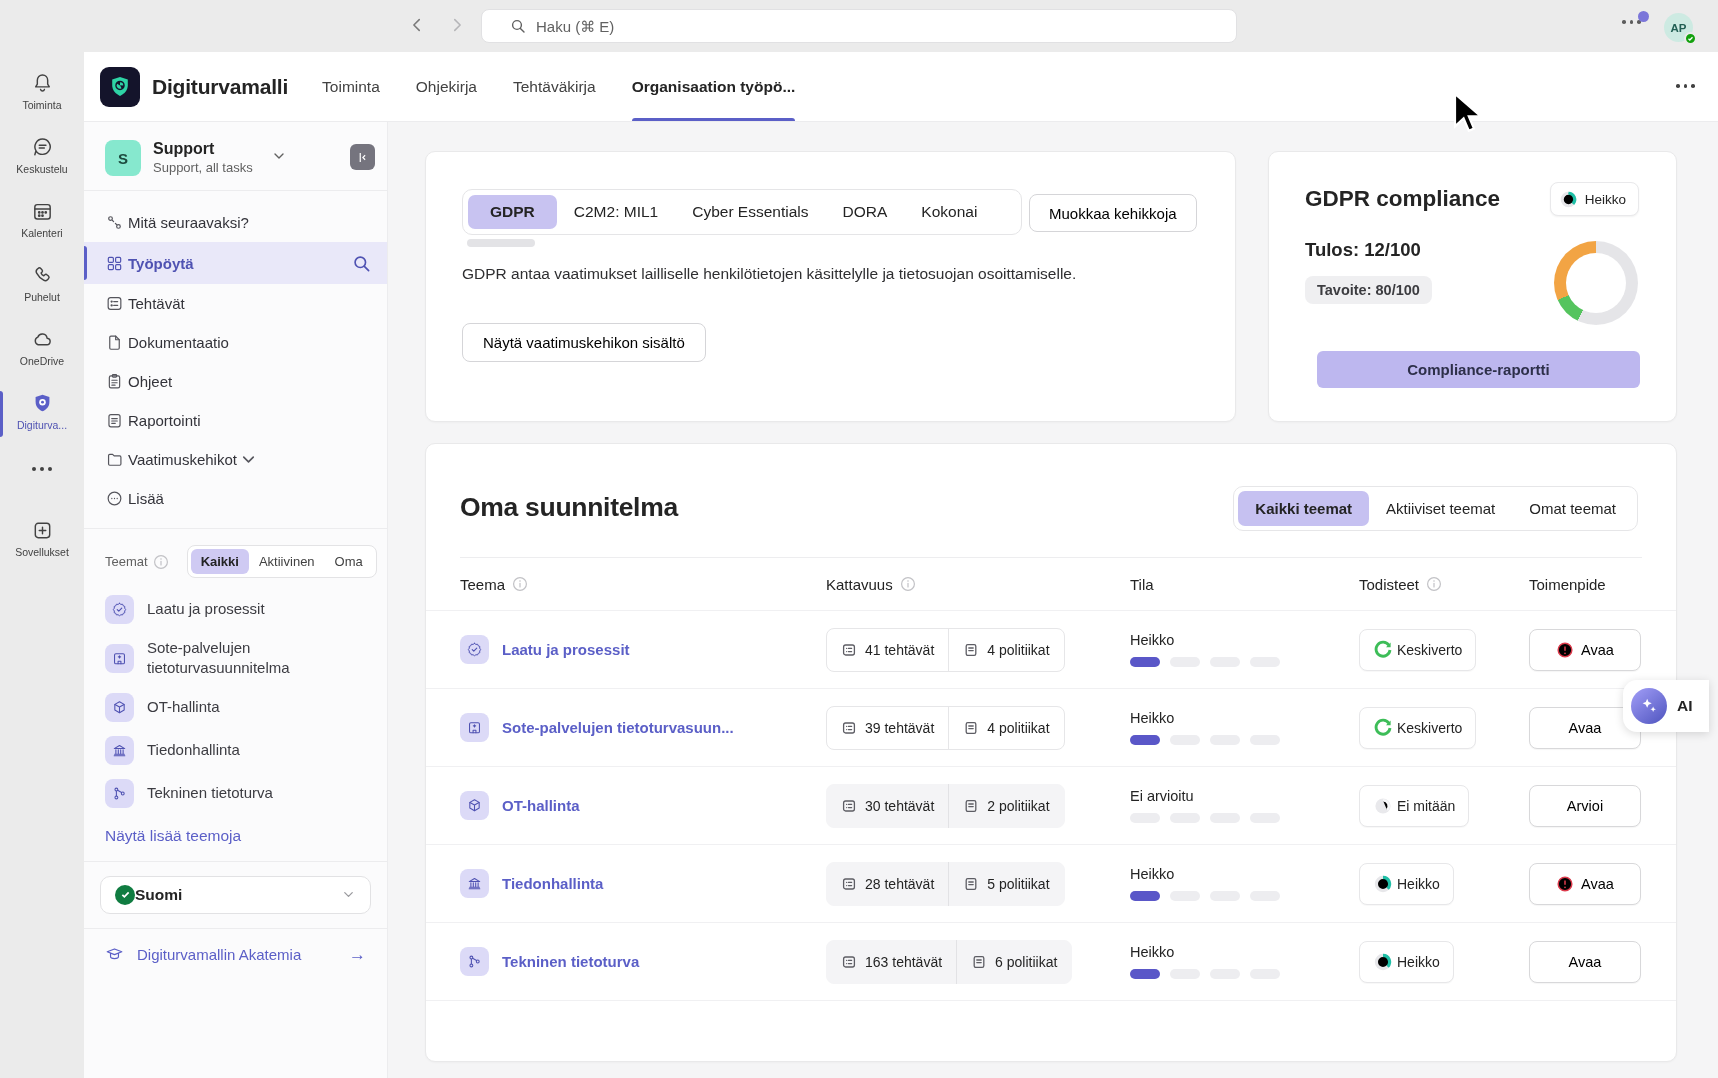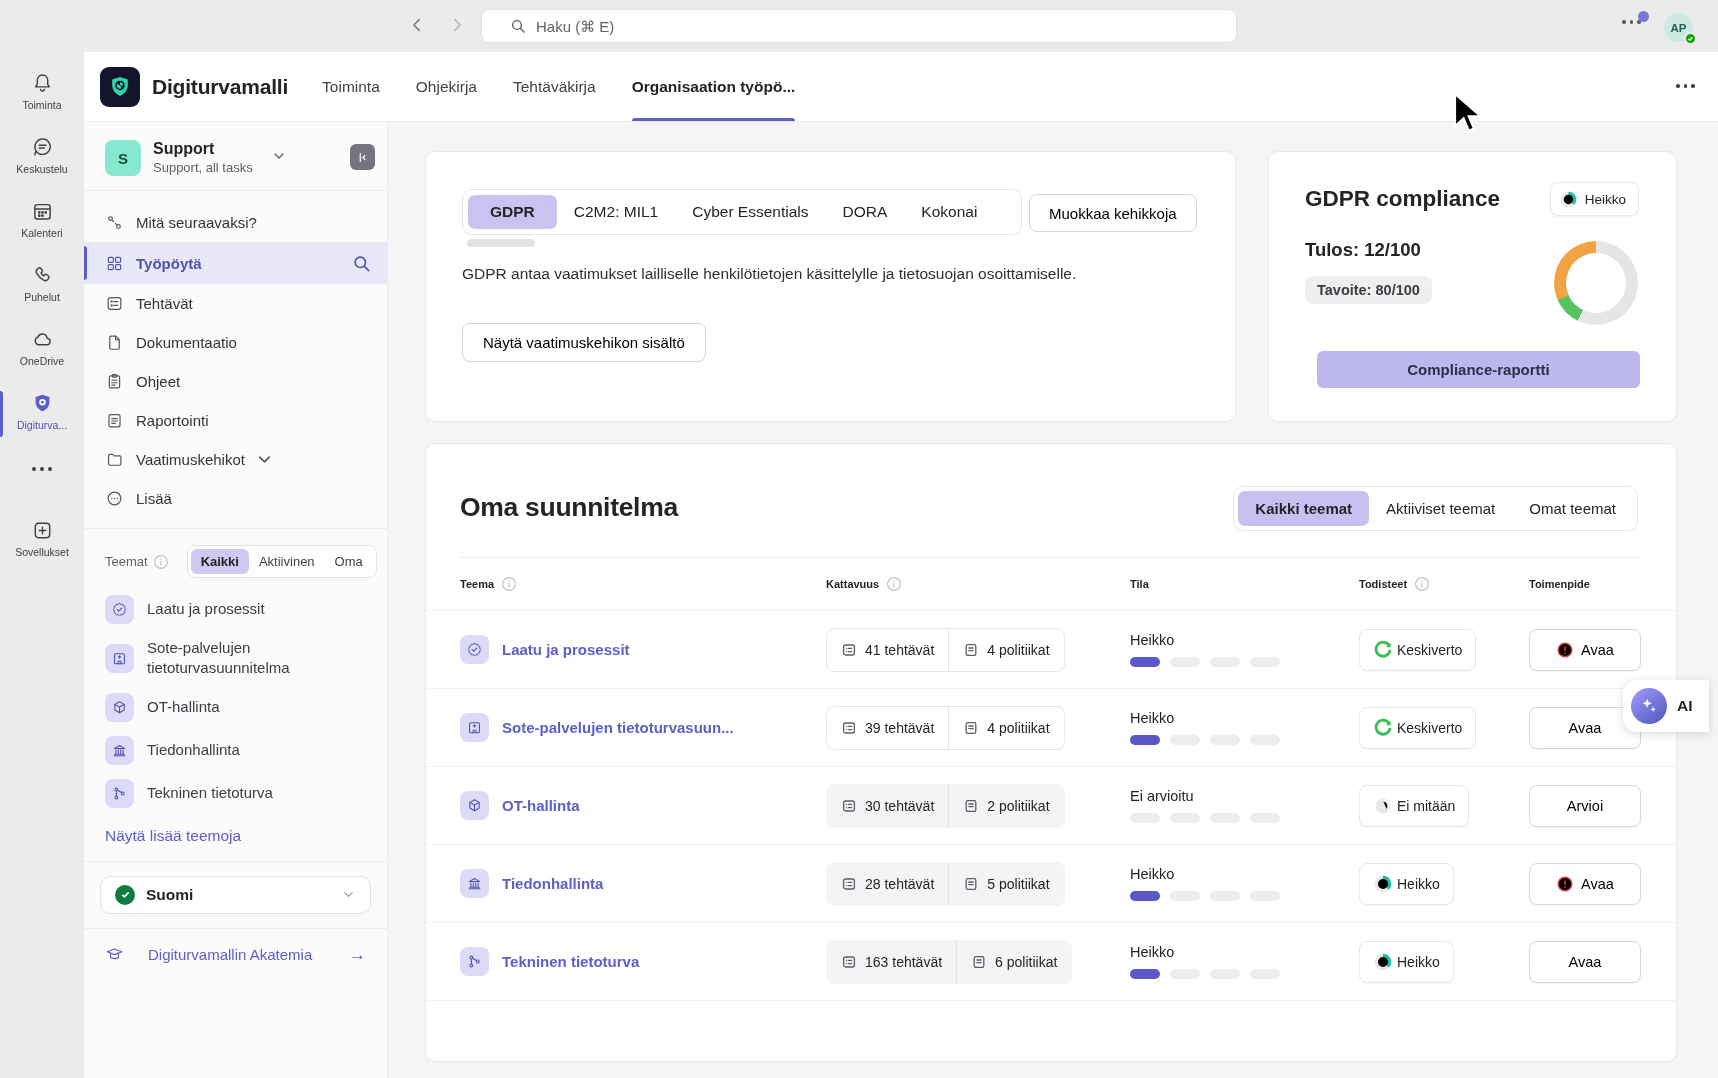--- a/index.html
+++ b/index.html
@@ -55,44 +55,44 @@
 .org{display:flex;align-items:flex-start;padding:18px 14px 14px 21px;position:relative}
 .org-avatar{width:36px;height:36px;border-radius:8px;background:#86e8ce;color:#1c4a3e;display:flex;align-items:center;justify-content:center;font-size:15px;font-weight:600}
 .org-meta{margin-left:12px}
 .org-name{font-size:16px;font-weight:bold}
 .org-sub{font-size:13px;color:#616161;margin-top:2px}
 .org-chv{width:16px;height:16px;color:#616161;margin:8px 0 0 18px}
 .collapse-btn{position:absolute;right:12px;top:22px;width:25px;height:26px;border-radius:6px;background:#75747e;display:flex;align-items:center;justify-content:center}
 .collapse-btn svg{width:15px;height:15px;stroke:#fff;stroke-width:1.6;fill:none}
 .sb-div{border-top:1px solid #ececee;margin:0}
 .menu{padding:12px 0 10px}
-.menu-item{position:relative;height:39px;display:flex;align-items:center;padding-left:21px;gap:12px;font-size:15px;color:#33333a}
+.menu-item{position:relative;height:39px;display:flex;align-items:center;padding-left:21px;gap:4px;font-size:15px;color:#33333a}
 .menu-item .ic{width:19px;height:19px;color:#55555c}
 .menu-item.active{background:#e9e8f9;color:#4f52b2;font-weight:600;height:42px}
 .menu-item.active .ic{color:#4f52b2}
 .menu-item.active .abar{position:absolute;left:0;top:4px;bottom:4px;width:3px;background:#5b5fc7;border-radius:0 3px 3px 0}
 .mi-search{position:absolute;right:16px;width:16px;height:16px;color:#616161}
 .mi-chv{width:14px;height:14px;color:#616161;margin-left:-2px}
 .themes-head{display:flex;align-items:center;padding:16px 10px 10px 21px;gap:8px}
 .themes-label{font-size:13px;color:#616161;display:flex;align-items:center;gap:5px}
 .seg{display:flex;background:#fff;border:1px solid #e3e3e5;border-radius:8px;padding:3px;margin-left:10px;overflow:hidden}
 .seg span{font-size:13px;padding:5px 10px;color:#424242;white-space:nowrap}
 .seg .on{background:#cfcaf3;border-radius:6px;font-weight:600;color:#242424}
 .theme-item{display:flex;align-items:center;padding:7px 14px 7px 21px;gap:13px;font-size:15px;color:#3c3c42}
 .chip{width:29px;height:29px;border-radius:8px;background:#dcdaf7;color:#4f52b2;display:flex;align-items:center;justify-content:center;flex-shrink:0}
 .chip .ic{width:17px;height:17px}
 .theme-item span{line-height:1.35}
 .show-more{font-size:15.5px;color:#5b5fc7;padding:12px 21px 16px}
 .lang-wrap{padding:14px 16px}
-.lang-box{height:38px;border:1px solid #e2e2e4;background:#fff;border-radius:10px;display:flex;align-items:center;padding:0 14px;gap:11px}
+.lang-box{height:38px;border:1px solid #e2e2e4;background:#fff;border-radius:10px;display:flex;align-items:center;padding:0 14px;}
 .lang-box b{font-size:15.5px;font-weight:600;flex:1}
 .lang-box .chev{width:15px;height:15px;color:#9a9a9e}
 .seal{width:20px;height:20px;border-radius:50%;background:#107c41;display:flex;align-items:center;justify-content:center}
 .seal svg{width:11px;height:11px;stroke:#fff;stroke-width:2.2;fill:none}
-.academy{display:flex;align-items:center;padding:16px 21px;gap:24px;color:#5b5fc7;font-size:15px}
+.academy{display:flex;align-items:center;padding:16px 21px;gap:13px;color:#5b5fc7;font-size:15px}
 .academy .ic{width:19px;height:19px}
 .academy .arrow{margin-left:auto;font-size:17px}
 
 
 .main{flex:1;background:#f5f5f6;padding:29px 41px 0 37px;position:relative;overflow:hidden}
 .card{background:#fff;border:1px solid #e9e9ea;border-radius:10px;box-shadow:0 1px 2px rgba(0,0,0,.03)}
 .top-row{display:flex;gap:32px}
 .fw-card{width:811px;height:271px;position:relative;padding:37px 36px}
 .fw-tabs{width:560px;height:46px;border:1px solid #e5e5e7;border-radius:10px;background:#fff;display:flex;align-items:center;padding:0 5px;overflow:hidden;white-space:nowrap}
 .fw-tab{font-size:15.5px;padding:8px 17px;color:#242424;flex-shrink:0}
@@ -113,21 +113,21 @@
 
 
 .plan-card{margin-top:21px;height:619px;position:relative;overflow:hidden;padding:0}
 .plan-head{display:flex;align-items:flex-start;justify-content:space-between;padding:42px 38px 0 34px}
 .plan-title{font-size:26.5px;font-weight:bold;letter-spacing:-.3px;margin-top:6px}
 .plan-tabs{display:flex;border:1px solid #e6e6e8;border-radius:10px;padding:4px;background:#fff}
 .plan-tab{font-size:15px;padding:9px 17px;color:#242424;white-space:nowrap}
 .plan-tab.active{background:#c6c1f1;border-radius:7px;font-weight:600}
 .plan-div{border-top:1px solid #ededef;margin:26px 34px 0}
 .tgrid{display:grid;grid-template-columns:366px 304px 229px 170px 1fr;align-items:center;padding:0 34px}
-.thead{height:52px;font-size:11px;font-weight:bold}
+.thead{height:52px;font-size:15px;font-weight:normal}
 .th{display:flex;align-items:center;gap:7px}
 .info{width:16px;height:16px;color:#c2c2c6}
 .trow{height:78px;border-top:1px solid #f0f0f2}
 .theme-cell{display:flex;align-items:center;gap:13px}
 .theme-link{font-size:15px;font-weight:600;color:#5b5fc7}
 .cover-pill{display:inline-flex;align-items:center;height:44px;border:1px solid #e6e6e8;border-radius:8px;background:#fff;width:fit-content}
 .cover-pill.filled{background:#f4f4f6;border-color:#f4f4f6}
 .cov-seg{display:flex;align-items:center;gap:8px;padding:0 14px;font-size:14px;color:#242424}
 .cov-seg .ic{width:16px;height:16px;color:#5d5d64}
 .cov-div{width:1px;height:44px;background:#e6e6e8}

